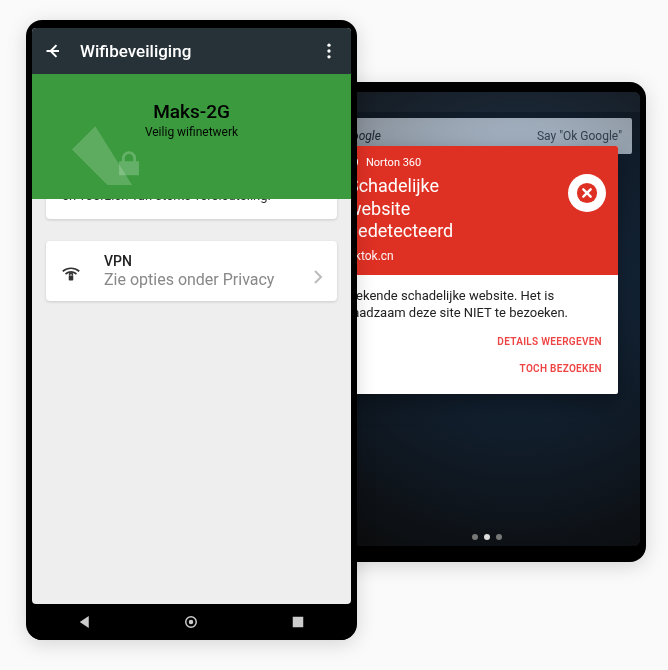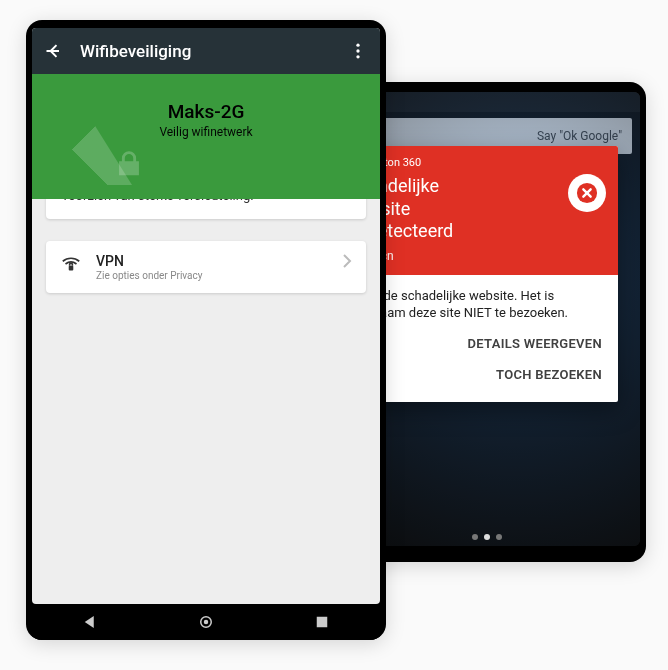--- a/index.html
+++ b/index.html
@@ -62,34 +62,34 @@
   .pb-red-sub { font-size:12px; margin-top:6px; opacity:0.95;}
   .pb-close {
     position:absolute; right:12px; top:28px;
     width:38px;height:38px;border-radius:50%;
     background:#fff; display:flex;align-items:center;justify-content:center;
   }
   .pb-close svg { width:22px;height:22px;}
   .pb-body { padding:12px 14px 2px 14px; font-size:13px; color:#222; line-height:1.35;}
   .pb-actions { padding:4px 10px 12px 10px; text-align:right;}
   .pb-actions div {
-    color:#404040; font-size:13px; font-weight:600; letter-spacing:0.3px;
+    color:#ef4444; font-size:10px; font-weight:600; letter-spacing:0.3px;
     padding:8px 6px;
   }
   .pb-pager {
     position:absolute; bottom:6px; left:0; right:0;
     display:flex; gap:6px; justify-content:center;
   }
   .pb-pager span{width:6px;height:6px;border-radius:50%;background:#777;}
   .pb-pager span.active{background:#ddd;}
 
   
   .phone-front {
     left: 26px; top: 20px;
-    width: 360px; height: 620px;
+    width: 331px; height: 620px;
     background: #000;
     padding: 8px 6px 36px 6px;
   }
   .pf-screen {
     width:100%; height:100%;
     background:#eeeeee;
     border-radius:4px;
     overflow:hidden;
     position:relative;
   }
@@ -116,25 +116,25 @@
   .pf-netname{font-size:19px; font-weight:500;}
   .pf-netsub{font-size:12px; margin-top:2px; opacity:0.95;}
   .card {
     background:#fff; border-radius:4px; margin:0 14px;
     box-shadow:0 1px 3px rgba(0,0,0,0.15);
   }
   .card1 { margin-top:-44px; padding:14px 16px;}
   .card1 p{font-size:13px; color:#333; line-height:1.4;}
   .card2 {
     margin-top:22px; padding:12px 14px;
-    display:flex; align-items:flex-start; gap:14px;
+    display:flex; align-items:flex-end; gap:22px;
   }
   .card2 .texts{flex:1;}
   .card2 .t1{font-size:14px; color:#222; font-weight:500;}
-  .card2 .t2{font-size:10px; color:#888; margin-top:1px;}
+  .card2 .t2{font-size:16px; color:#888; margin-top:1px;}
   .card2 .chev{color:#bbb;}
   .vpnicon{width:22px;height:22px;}
 
   .navbar {
     position:absolute; bottom:0; left:6px; right:6px; height:36px;
     background:#000; display:flex; align-items:center; justify-content:space-around;
   }
   .navbar .nbtn{width:18px;height:18px;color:#ccc;}
 </style>
 </head>

